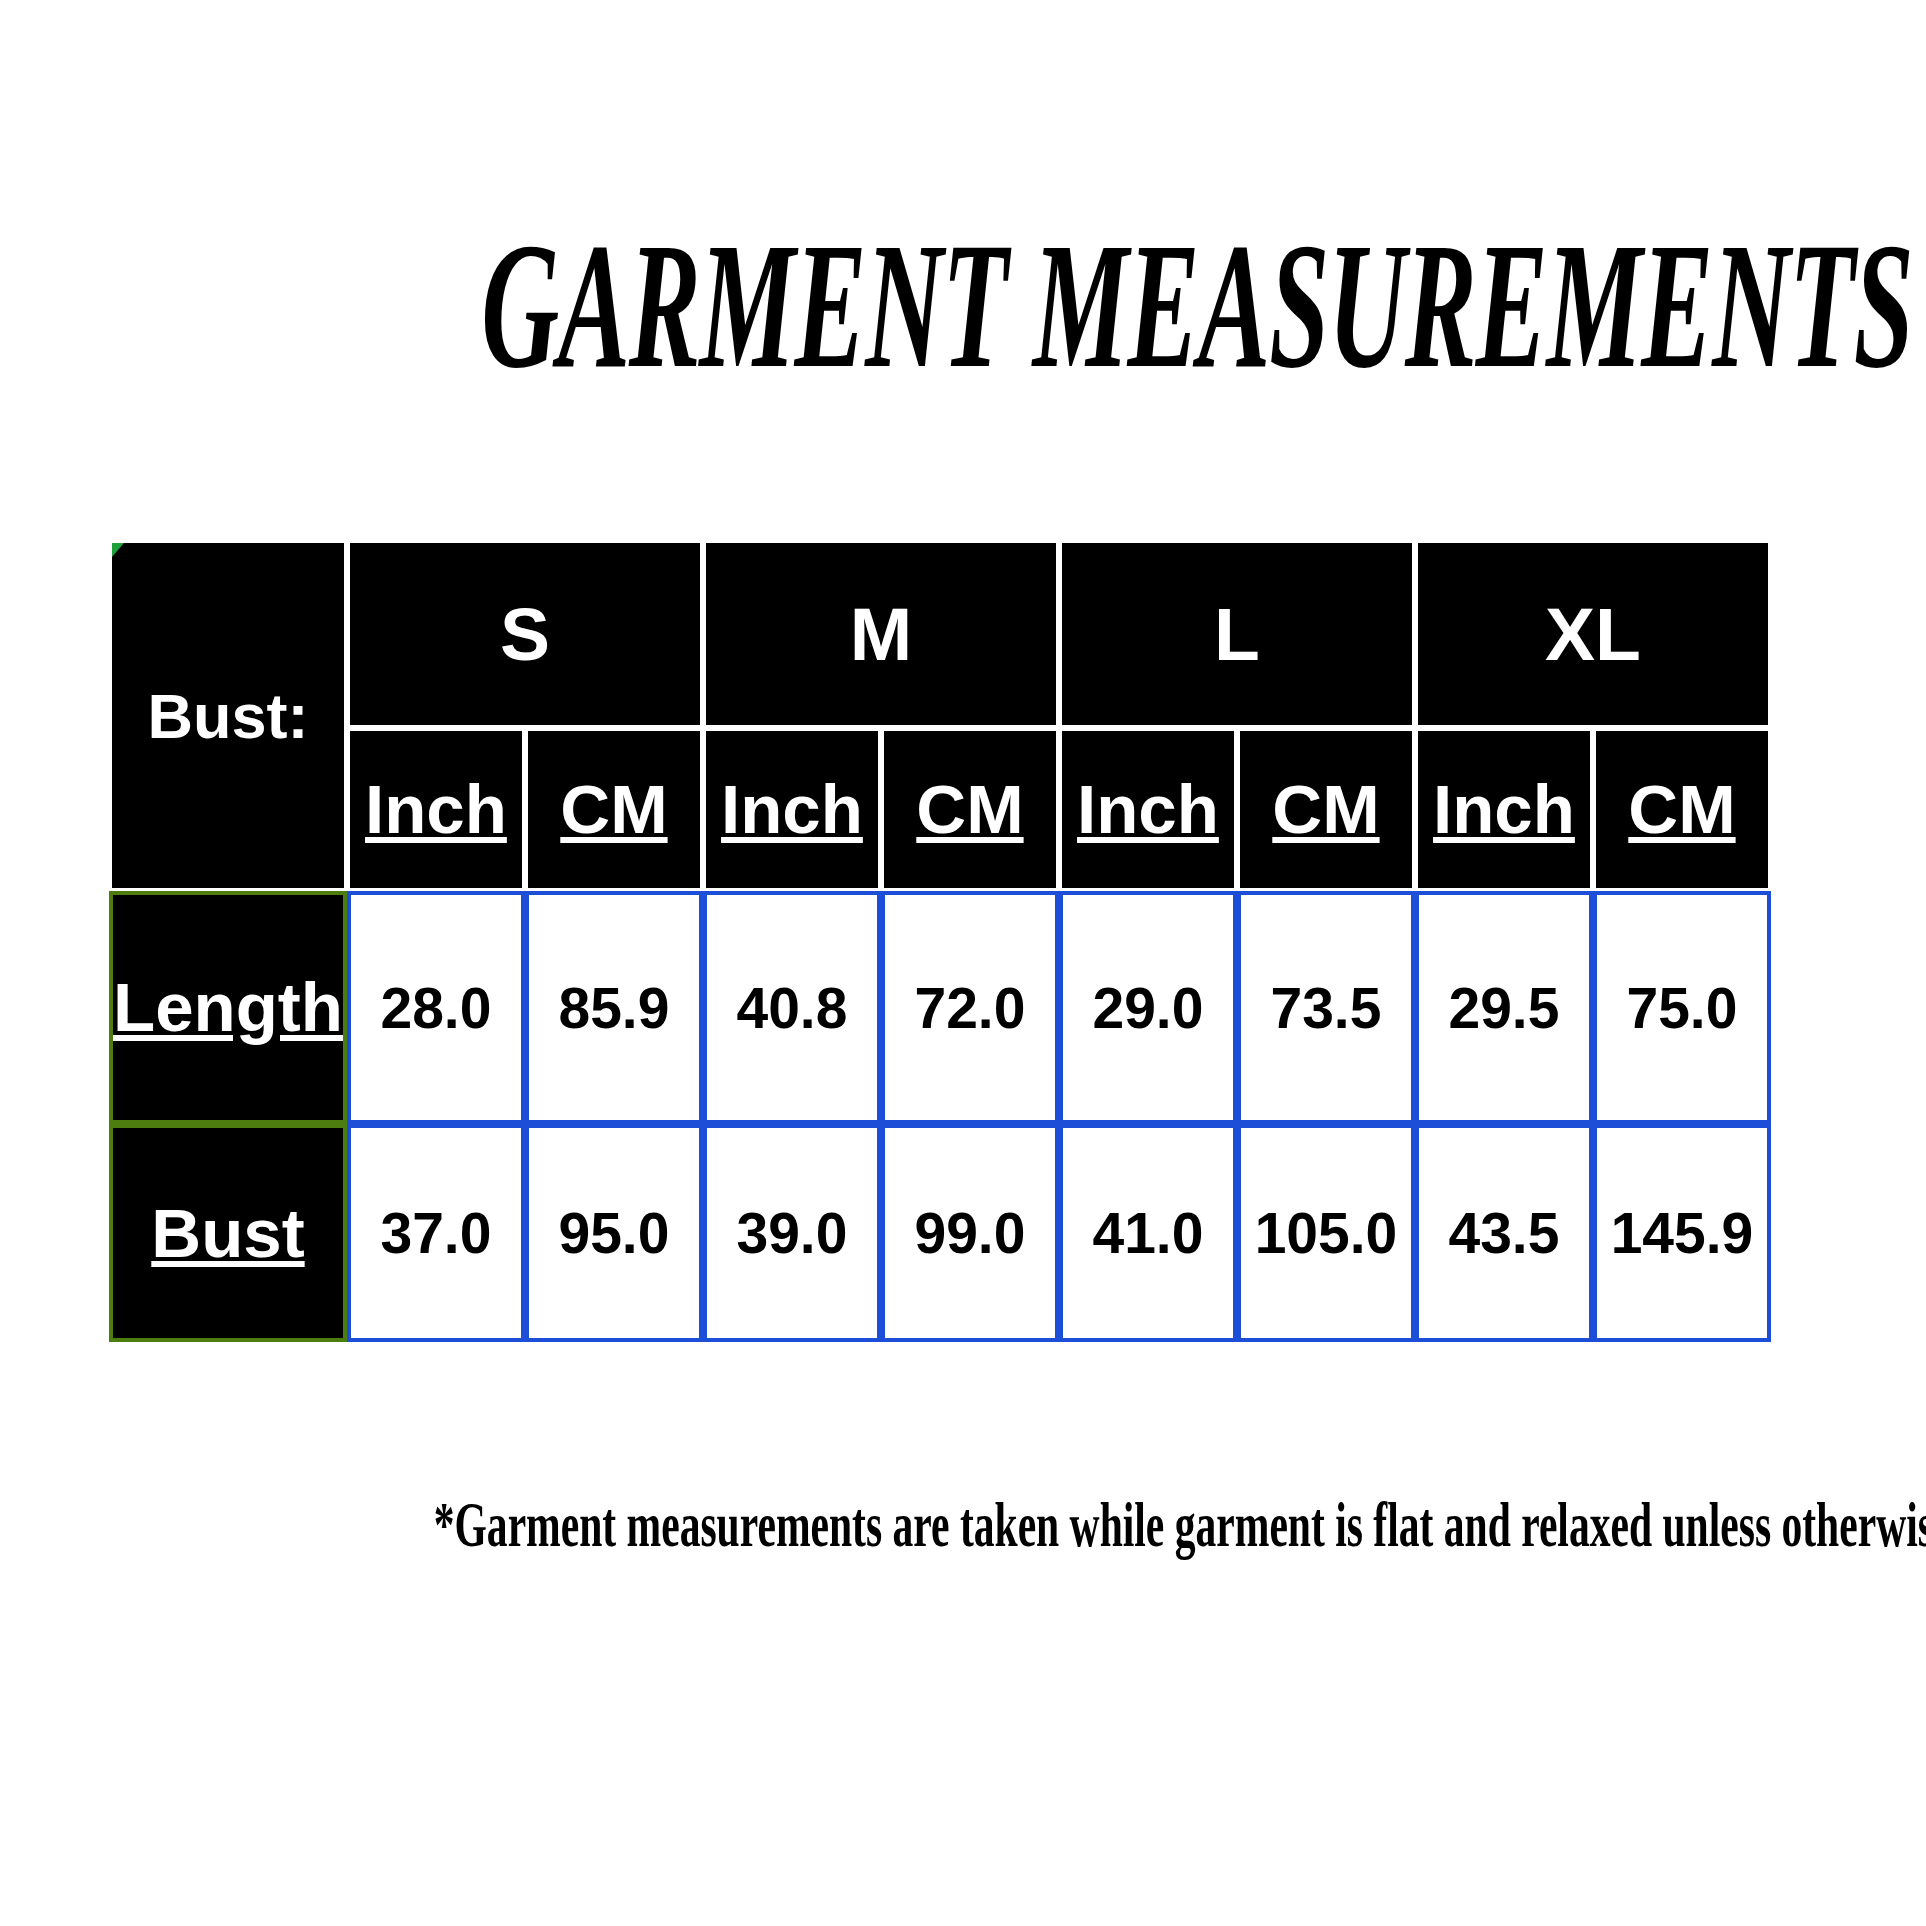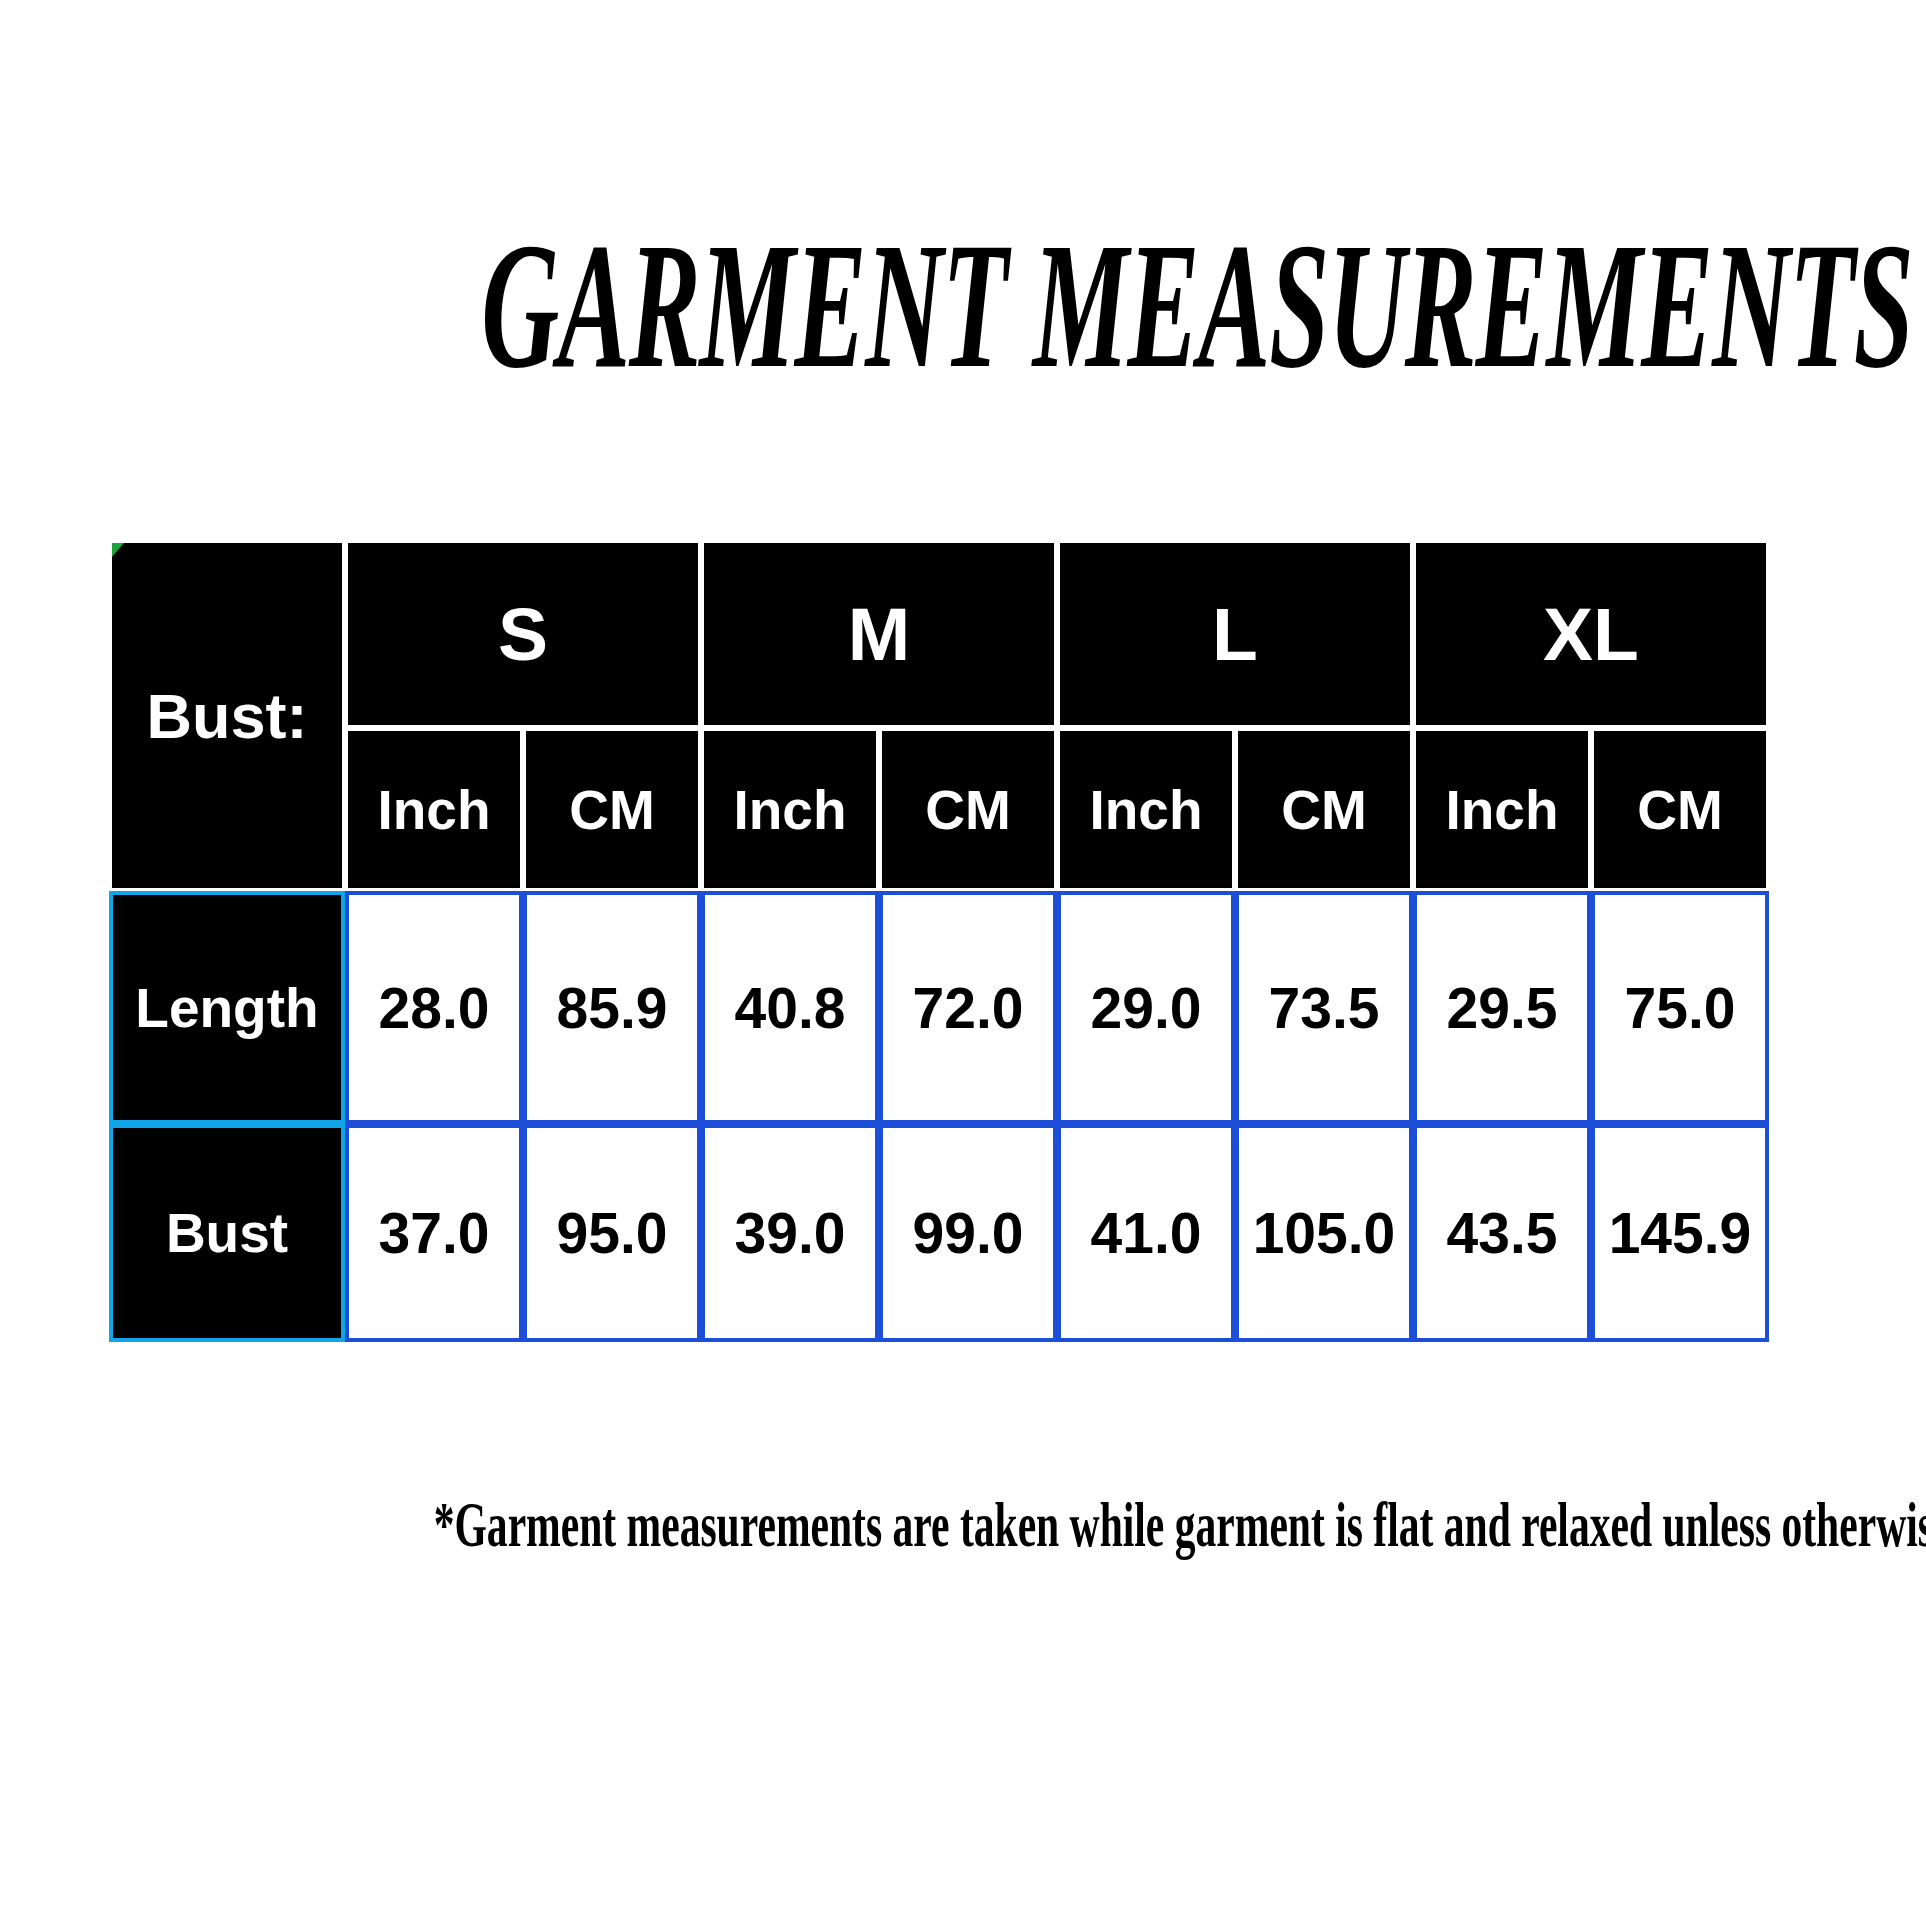--- a/index.html
+++ b/index.html
@@ -57,33 +57,33 @@
   col.c-data  { width: 178px; }
 
   .hdr {
     background: var(--header-bg, #000);
     color: var(--header-text, #fff);
     border: 3px solid #ffffff;
   }
   .lblrow {
     background: var(--header-bg, #000);
     color: var(--header-text, #fff);
-    border: 4px solid #0ea5e9;
+    border: 4px solid #4d7c0f;
   }
   .val {
     background: var(--cell-bg, #fff);
     color: var(--cell-text, #000);
     border: 4px solid #1d4ed8;
     font-weight: bold;
     font-size: 57px;
   }
 
   .unitcell  { font-size: 63px; font-weight: bold; }
   .sizecell  { font-size: 75px; font-weight: bold; height: 188px; }
-  .subcell   { font-size: 55px; font-weight: bold; height: 163px; }
+  .subcell   { font-size: 69px; font-weight: bold; height: 163px; text-decoration: underline; }
   .r-length td, .r-length th { height: 233px; }
   .r-bust td,   .r-bust th   { height: 218px; }
 
   
   .corner-marker {
     position: absolute;
     top: 3px;
     left: 3px;
     width: 0;
     height: 0;

